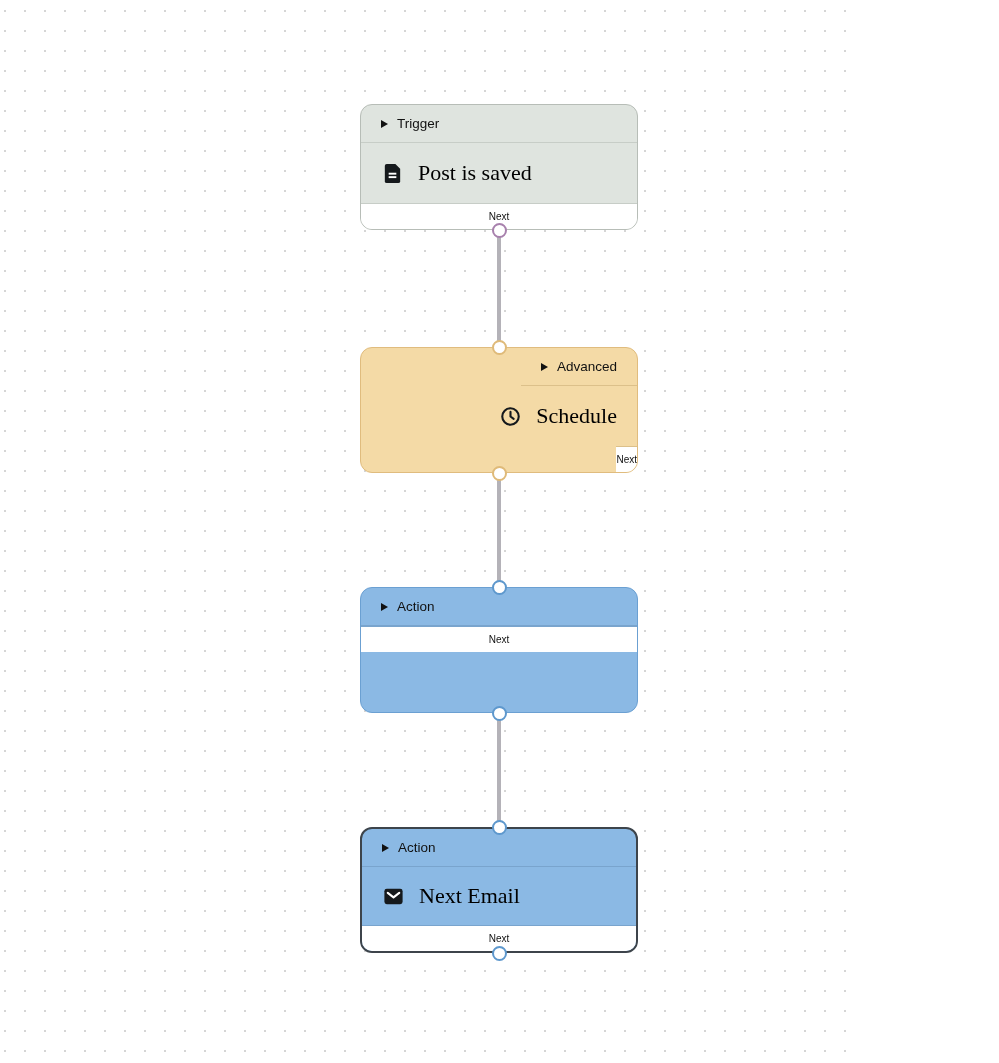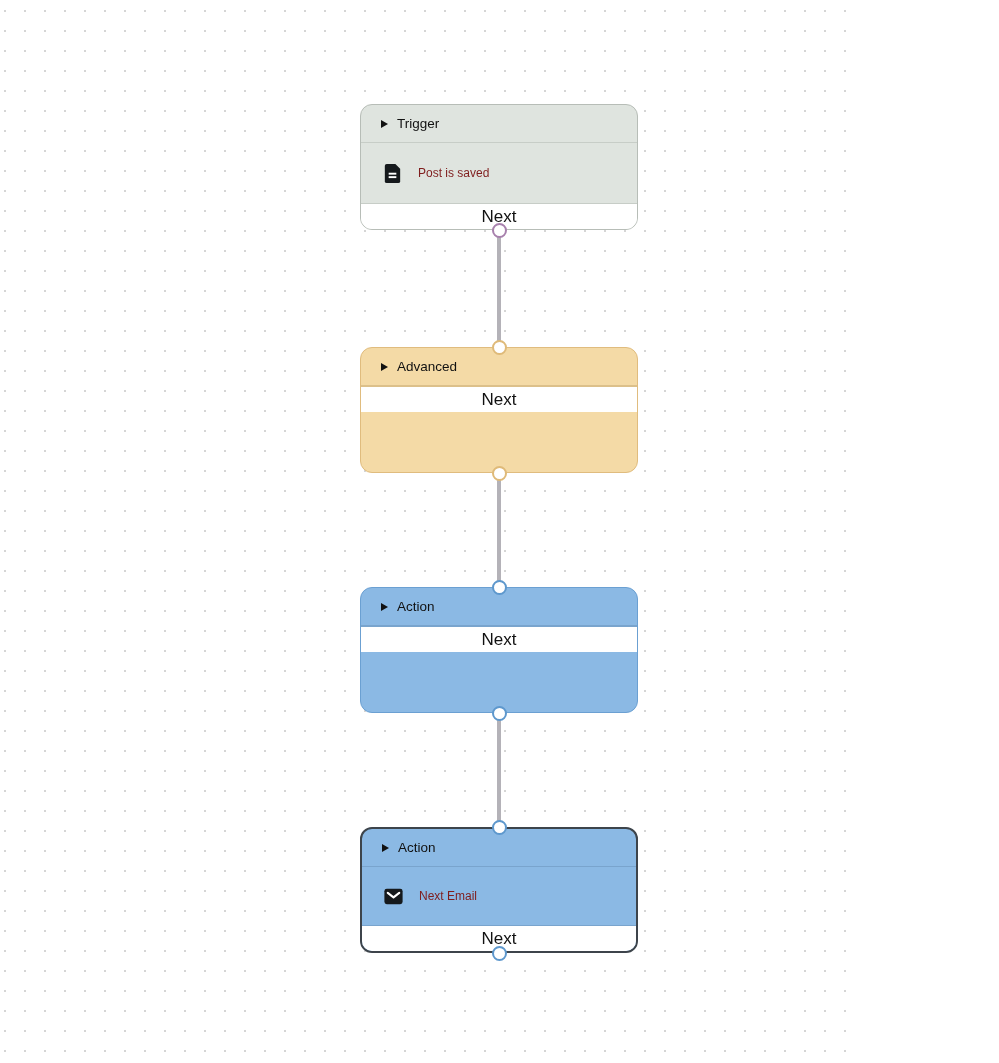--- a/index.html
+++ b/index.html
@@ -60,33 +60,34 @@
   .node-body {
     flex: 1 1 auto;
     display: flex;
     align-items: center;
     padding: 0 20px;
     gap: 14px;
   }
   .node-icon { width: 23px; height: 23px; flex: 0 0 auto; display: inline-flex; }
   .node-icon svg { width: 23px; height: 23px; }
   .node-title {
-    font-size: 12px;
-    color: #7f1d1d;
+    font-size: 22px;
+    color: #000000;
     white-space: nowrap;
+    font-family: Liberation Serif, serif;
   }
   .node-footer {
     flex: 0 0 26px;
     height: 26px;
     background: #fff;
     border-top: 1px solid var(--divider, #ccc);
     display: flex;
     align-items: center;
     justify-content: center;
-    font-size: 17px;
+    font-size: 10px;
     color: #111;
   }
   .connector-line {
     position: absolute;
     left: 497px;
     width: 4px;
     background: #b4b2b8;
     z-index: 1;
   }
   .port {
@@ -121,24 +122,33 @@
             <rect x="8" y="11.2" width="8" height="2" fill="#fff"></rect>
             <rect x="8" y="14.8" width="8" height="2" fill="#fff"></rect>
           </svg>
       </span>
       <span class="node-title">Post is saved</span>
     </div>
     <div class="node-footer">Next</div>
   </div>
   <div class="port" style="top: 222.5px; left: 491.5px; border-color: rgb(168, 129, 173);"></div>
 
-  <div class="node" style="top: 347px; --bg: #f4daa6; --border: #e0bc7e; --divider: #dcc08a;">
+  <div class="node" style="top: 347px; align-items: flex-end; --bg: #f4daa6; --border: #e0bc7e; --divider: #dcc08a;">
     <div class="node-header">
       <span class="collapse-arrow"></span>
       <span class="node-category">Advanced</span>
+    </div>
+    <div class="node-body">
+      <span class="node-icon">
+        <svg viewBox="0 0 24 24">
+            <circle cx="12" cy="12" r="8.6" fill="none" stroke="#15191c" stroke-width="2.2"></circle>
+            <path d="M12 7.2V12l3.3 2.5" fill="none" stroke="#15191c" stroke-width="2.2" stroke-linecap="round" stroke-linejoin="round"></path>
+          </svg>
+      </span>
+      <span class="node-title">Schedule</span>
     </div>
     <div class="node-footer">Next</div>
   </div>
   <div class="port" style="top: 339.5px; left: 491.5px; border-color: rgb(223, 186, 121);"></div>
   <div class="port" style="top: 465.5px; left: 491.5px; border-color: rgb(223, 186, 121);"></div>
 
   <div class="node" style="top: 587px; --bg: #8bb9e4; --border: #6ba0d2; --divider: #79a4cd;">
     <div class="node-header">
       <span class="collapse-arrow"></span>
       <span class="node-category">Action</span>

